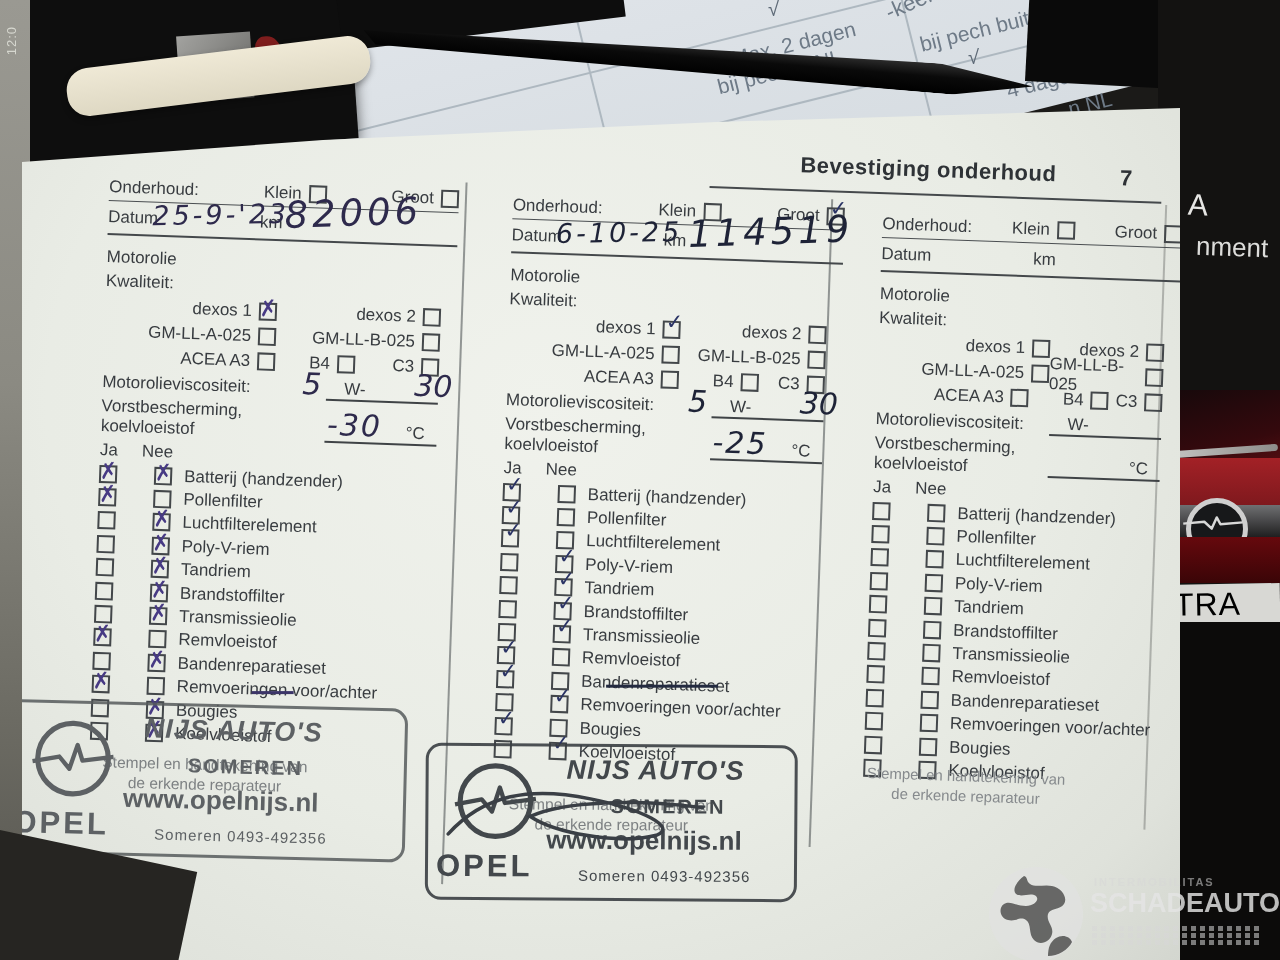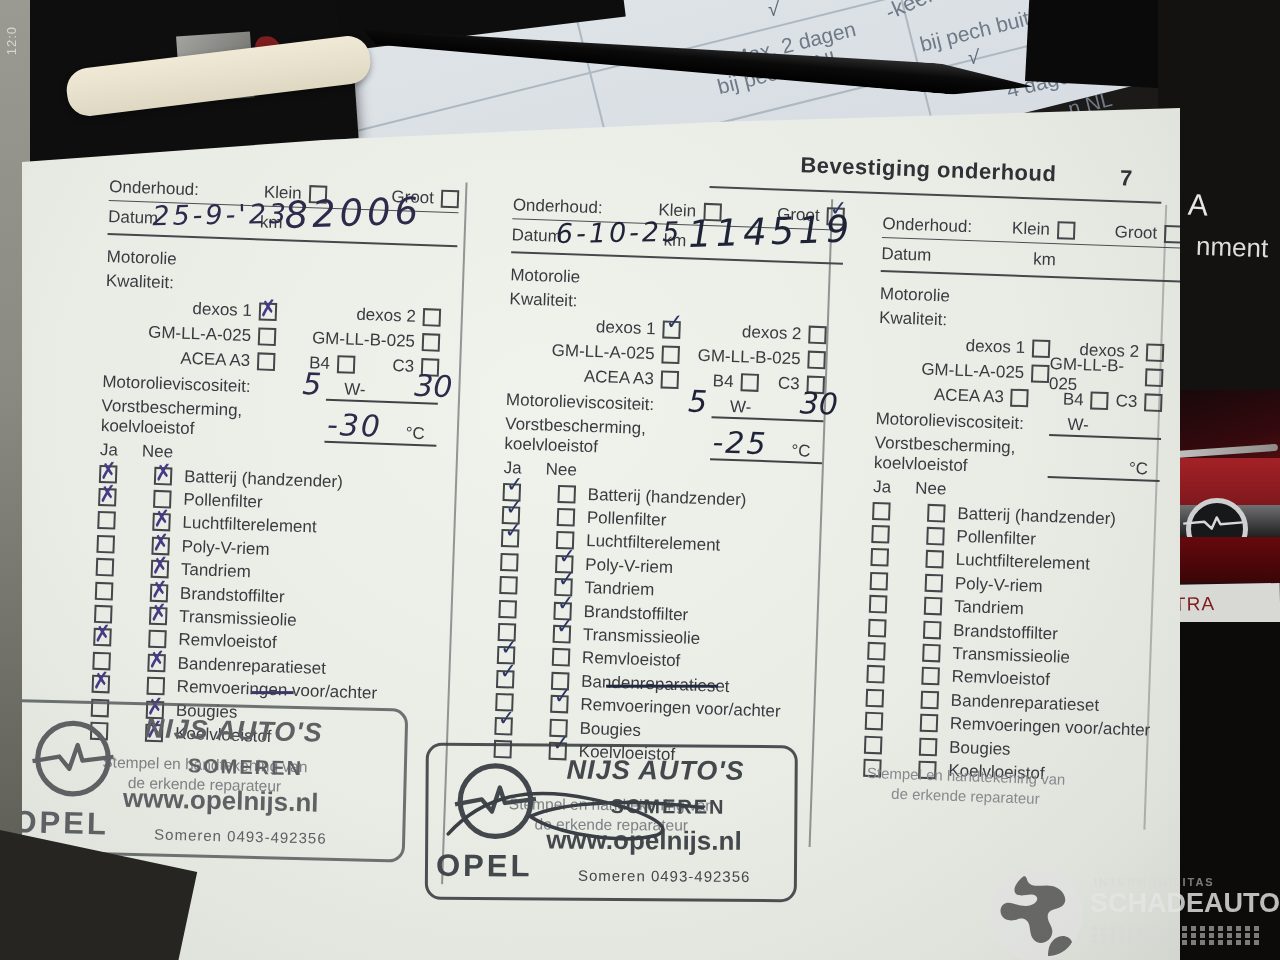--- a/index.html
+++ b/index.html
@@ -57,21 +57,21 @@
   .bro-stripe{position:absolute;left:0px;top:448px;width:120px;height:7px;background:linear-gradient(90deg,#cac9c7,#8d8c8a);
     transform:rotate(-4deg);border-radius:4px;}
   .bro-hood{position:absolute;left:0px;top:458px;width:122px;height:50px;background:linear-gradient(180deg,#a32126,#7d181d);}
   .bro-grille{position:absolute;left:0;top:505px;width:122px;height:32px;background:linear-gradient(180deg,#6f7072,#1f1f20);}
   .bro-ring{position:absolute;left:28px;top:498px;width:52px;height:52px;border-radius:50%;
     border:5px solid #cfcfcf;background:#17181a;}
   .bro-blitz{position:absolute;left:24px;top:516px;width:62px;height:14px;color:#d8d8d8;}
   .bro-under{position:absolute;left:0;top:537px;width:122px;height:46px;background:linear-gradient(180deg,#66090d,#3a0507);}
   .bro-plate{position:absolute;left:6px;top:584px;width:116px;height:40px;background:#d8d8d4;transform:rotate(-1deg);
     display:flex;align-items:center;padding-left:10px;box-sizing:border-box;}
-  .bro-plate span{color:#7f1d1d;font-size:19px;letter-spacing:1px;}
+  .bro-plate span{color:#000000;font-size:32px;letter-spacing:1px;}
   .bro-bottom{position:absolute;left:0;top:622px;width:122px;height:338px;background:#0c0b0a;}
   
   .watermark{position:absolute;left:986px;top:860px;z-index:9;}
   .wm-globe{position:absolute;left:0;top:4px;width:100px;height:100px;opacity:.85;}
   .wm-small{position:absolute;left:108px;top:16px;color:rgba(215,215,215,.55);font-size:11px;letter-spacing:2px;font-weight:700;}
   .wm-big{position:absolute;left:104px;top:28px;color:rgba(228,228,228,.82);font-size:27px;font-weight:800;letter-spacing:0px;white-space:nowrap;}
   .wm-tracks{position:absolute;left:106px;top:66px;width:168px;}
   .wm-tracks .tk{height:5px;margin-bottom:2px;
     background:repeating-linear-gradient(90deg,rgba(215,215,215,.55) 0 5px,transparent 5px 9px);}
   

